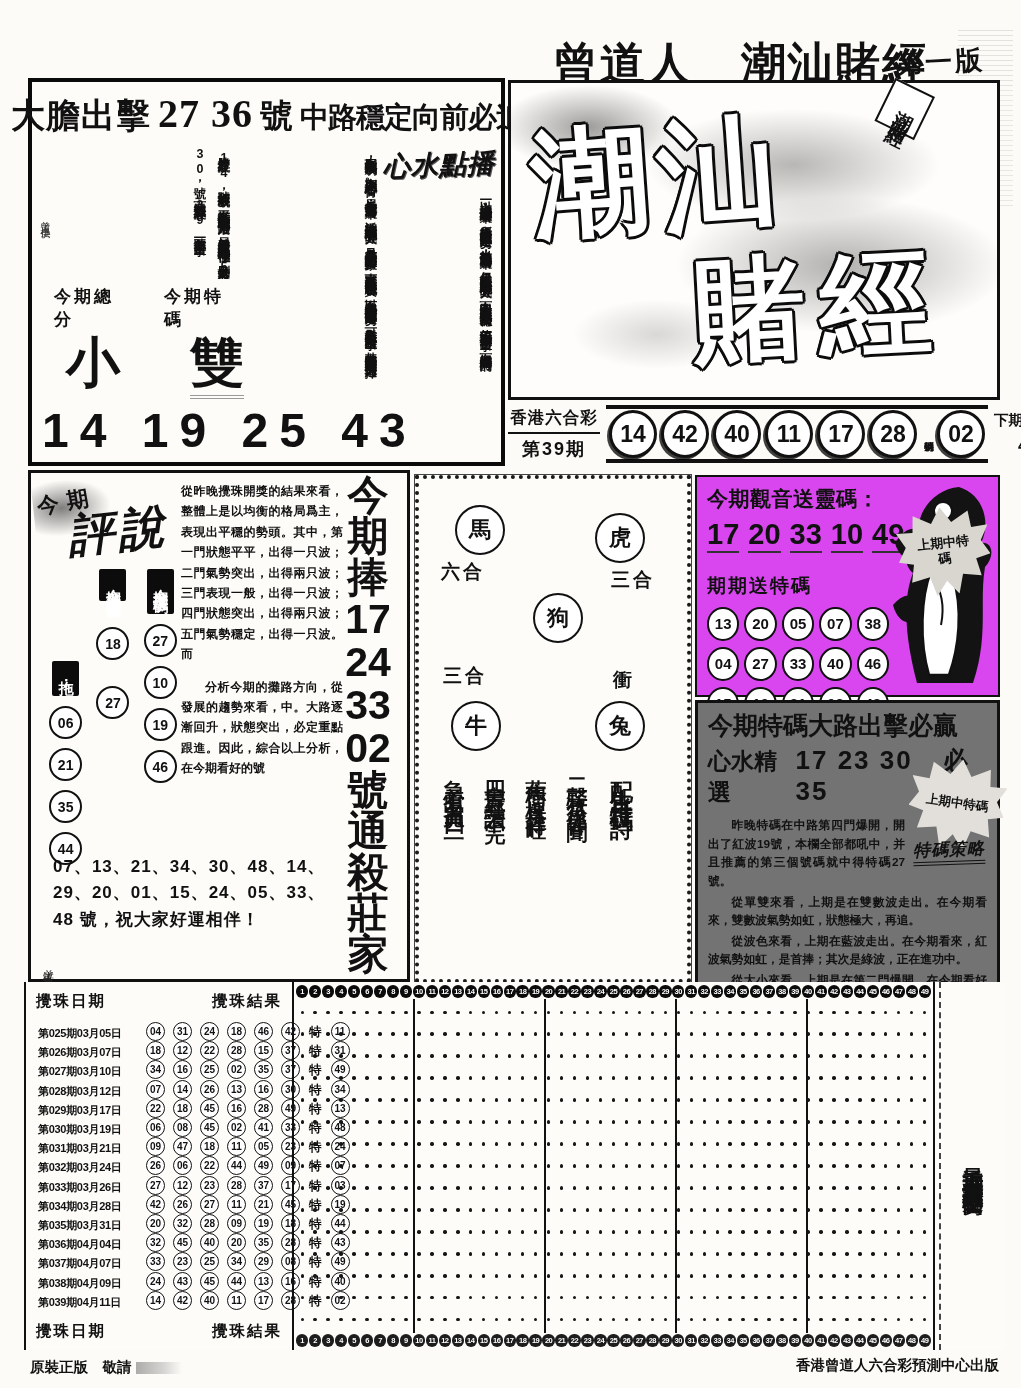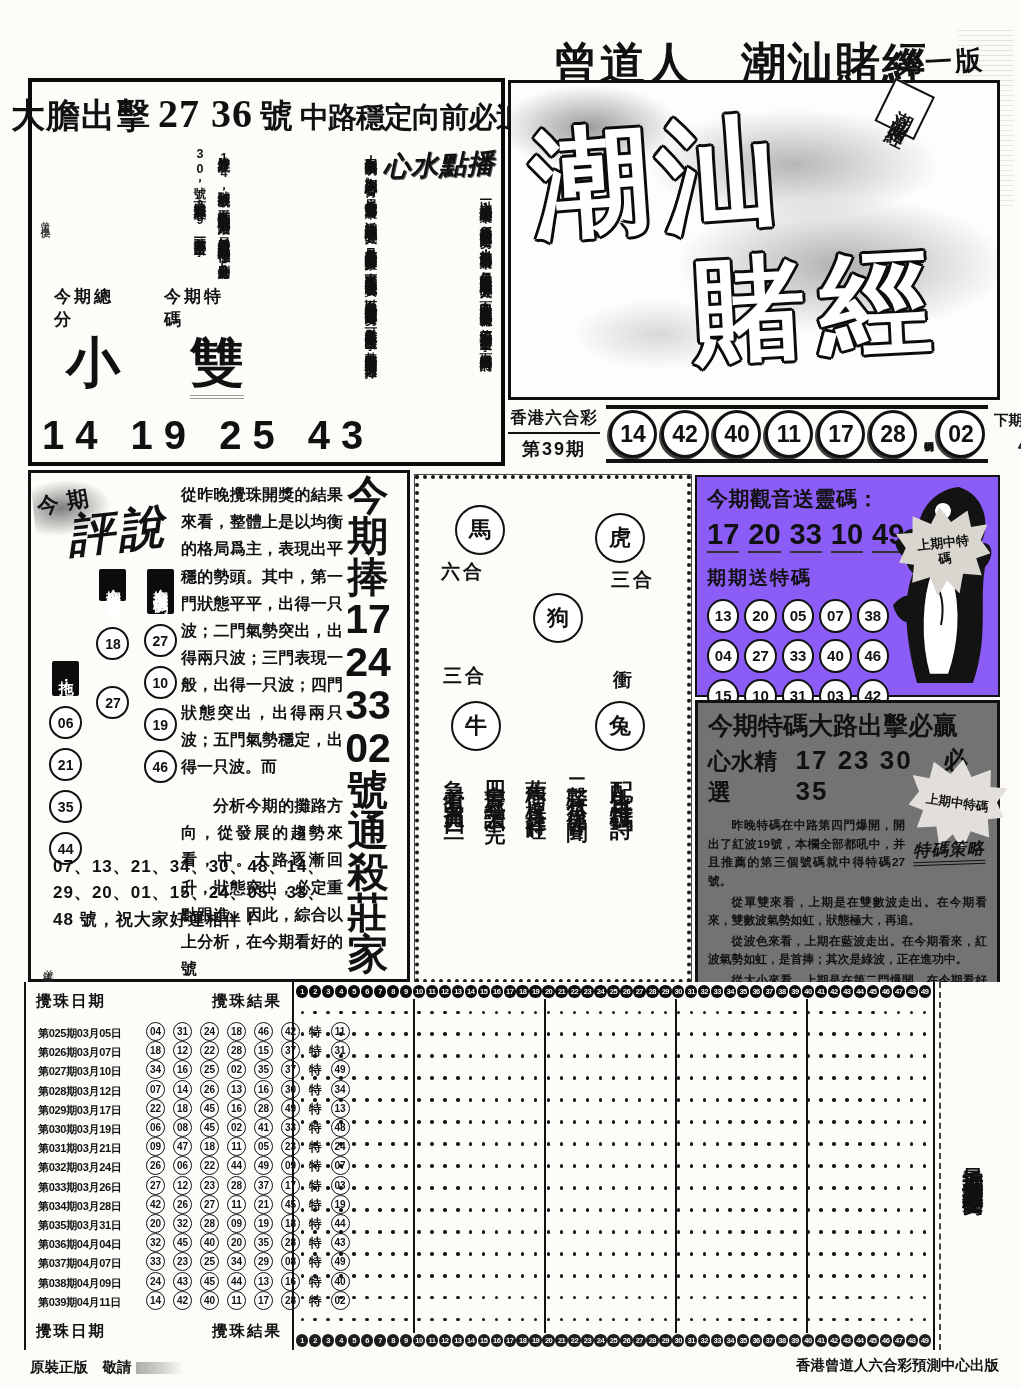--- a/index.html
+++ b/index.html
@@ -24,21 +24,21 @@
   .tl-body{display:flex;height:252px;margin-top:8px;overflow:hidden;}
   .vtext{writing-mode:vertical-rl;text-orientation:upright;overflow:hidden;}
   .tl-left{width:200px;position:relative;display:flex;flex-direction:column;}
   .tl-p3{height:138px;font-size:12.5px;line-height:24px;letter-spacing:1px;font-weight:600;padding-right:2px;}
   .tl-provider{position:absolute;left:0;top:66px;writing-mode:vertical-rl;text-orientation:upright;font-size:10px;color:#333;letter-spacing:2px;}
   .tl-scores{flex:1;padding:6px 0 0 16px;}
   .score-labels{display:flex;gap:36px;font-size:17px;font-weight:700;letter-spacing:3px;}
   .score-values{display:flex;gap:70px;padding-left:12px;margin-top:4px;}
   .score-val{font-size:54px;font-weight:900;line-height:1.05;}
   .ul-dbl{border-bottom:4px double #9a9a9a;padding-bottom:3px;}
-  .tl-lucky{position:absolute;left:10px;bottom:4px;font-size:40px;font-weight:800;letter-spacing:11px;white-space:nowrap;}
+  .tl-lucky{position:absolute;left:10px;bottom:4px;font-size:48px;font-weight:800;letter-spacing:11px;white-space:nowrap;}
   .tl-mid{flex:1;font-size:12.5px;line-height:24px;letter-spacing:1px;font-weight:600;}
   .tl-right{width:114px;display:flex;flex-direction:column;}
   .tl-coltitle{height:44px;font-size:27px;font-weight:900;font-style:italic;letter-spacing:1px;white-space:nowrap;
                transform:rotate(-2deg);text-shadow:1px 1px 0 #555;}
   .tl-p1{flex:1;font-size:12.5px;line-height:22px;letter-spacing:1px;font-weight:600;}
   
   .logo-box{position:absolute;left:508px;top:80px;width:492px;height:320px;border:3px solid #111;box-sizing:border-box;
     background:
       radial-gradient(ellipse 130px 60px at 16% 14%,rgba(0,0,0,.38),transparent 70%),
       radial-gradient(ellipse 210px 80px at 58% 26%,rgba(0,0,0,.28),transparent 70%),
@@ -64,21 +64,21 @@
   .d-next{width:84px;text-align:center;flex:none;}
   .d-next-top{font-size:14.5px;font-weight:900;white-space:nowrap;}
   .d-next-bot{font-size:17px;font-weight:800;margin-top:4px;}
   
   .rv-box{position:absolute;left:28px;top:470px;width:382px;height:512px;border:3px solid #111;box-sizing:border-box;background:#fdfcf9;}
   .rv-title{position:absolute;left:4px;top:2px;width:150px;transform:rotate(-6deg);
      background:radial-gradient(ellipse 70px 40px at 18% 30%,rgba(0,0,0,.5),transparent 70%);padding:4px;}
   .rv-title-small{font-size:22px;font-weight:800;letter-spacing:8px;display:block;transform:rotate(-4deg);}
   .rv-title-big{font-size:46px;font-weight:900;font-style:italic;letter-spacing:4px;display:block;margin-left:28px;margin-top:-8px;}
   .rv-text{position:absolute;left:150px;top:8px;width:162px;}
-  .rv-p{font-size:16px;line-height:1.7;font-weight:700;text-align:justify;margin:0;}
+  .rv-p{font-size:12px;line-height:1.7;font-weight:700;text-align:justify;margin:0;}
   .rv-p + .rv-p{margin-top:12px;text-indent:2em;}
   .rv-banners{position:absolute;left:16px;top:96px;width:132px;display:flex;gap:10px;}
   .bcol{display:flex;flex-direction:column;align-items:center;width:38px;}
   .bcol0{margin-top:92px;}
   .vbanner{writing-mode:vertical-rl;text-orientation:upright;background:#0c0c0c;color:#fff;font-weight:800;
            font-size:15px;letter-spacing:2px;padding:8px 4px;border-radius:2px;}
   .bnums{display:flex;flex-direction:column;gap:9px;margin-top:10px;align-items:center;}
   .bcol1 .bnums{gap:26px;margin-top:26px;}
   .sball{width:29px;height:29px;border:2px solid #111;border-radius:50%;display:flex;align-items:center;justify-content:center;
          font-size:14px;font-weight:800;background:#fff;}
@@ -97,26 +97,26 @@
   .z-horse{left:28px;top:18px;} .z-horse-l{left:14px;top:72px;font-family:Liberation Mono, monospace;}
   .z-tiger{right:34px;top:26px;} .z-tiger-l{right:24px;top:80px;}
   .z-dog{left:106px;top:106px;}
   .z-ox-l{left:16px;top:176px;} .z-ox{left:24px;top:214px;}
   .z-rab-l{right:44px;top:180px;} .z-rab{right:34px;top:214px;}
   .poem{height:206px;margin-top:8px;writing-mode:vertical-rl;text-orientation:upright;padding-right:8px;overflow:hidden;}
   .poem-title{font-size:23px;font-weight:800;letter-spacing:7px;margin-left:15px;font-family:"Liberation Serif",serif;}
   .poem-line{font-size:21px;font-weight:600;letter-spacing:7px;margin-left:13px;font-family:"Liberation Serif",serif;}
   
   .gy-box{position:absolute;left:695px;top:475px;width:305px;height:222px;border:2.5px solid #111;box-sizing:border-box;
-          padding:8px 6px 6px 10px;display:flex;background:#8b5cf6;}
+          padding:8px 6px 6px 10px;display:flex;background:#d946ef;}
   .gy-left{width:182px;flex:none;}
   .gy-title{font-size:21px;font-weight:900;letter-spacing:0.5px;white-space:nowrap;}
   .gy-nums{display:flex;gap:9px;margin-top:6px;}
   .gnum{font-size:29px;font-weight:800;border-bottom:2.5px solid #333;line-height:1.1;}
-  .gy-sub{font-size:19px;font-weight:900;letter-spacing:2px;margin-top:12px;}
+  .gy-sub{font-size:19px;font-weight:900;letter-spacing:2px;margin-top:20px;}
   .gy-grid{display:flex;flex-direction:column;gap:6px;margin-top:8px;}
   .g-row{display:flex;gap:5px;}
   .gball{width:30px;height:30px;border:2px solid #111;border-radius:50%;display:flex;align-items:center;justify-content:center;
          font-size:15px;font-weight:800;background:#fff;}
   .gy-art{flex:1;position:relative;overflow:hidden;}
   .burst{position:absolute;display:flex;align-items:center;justify-content:center;text-align:center;
     clip-path:polygon(50% 0,61% 18%,80% 7%,82% 26%,100% 25%,91% 42%,100% 58%,84% 62%,88% 82%,68% 78%,62% 100%,50% 84%,38% 100%,32% 78%,12% 82%,16% 62%,0 58%,9% 42%,0 25%,18% 26%,20% 7%,39% 18%);
     background:#d9d6d0;font-weight:900;}
   .gy-burst{top:22px;right:2px;width:92px;height:88px;font-size:13px;line-height:1.25;padding:14px;box-sizing:border-box;transform:rotate(-6deg);}
   

